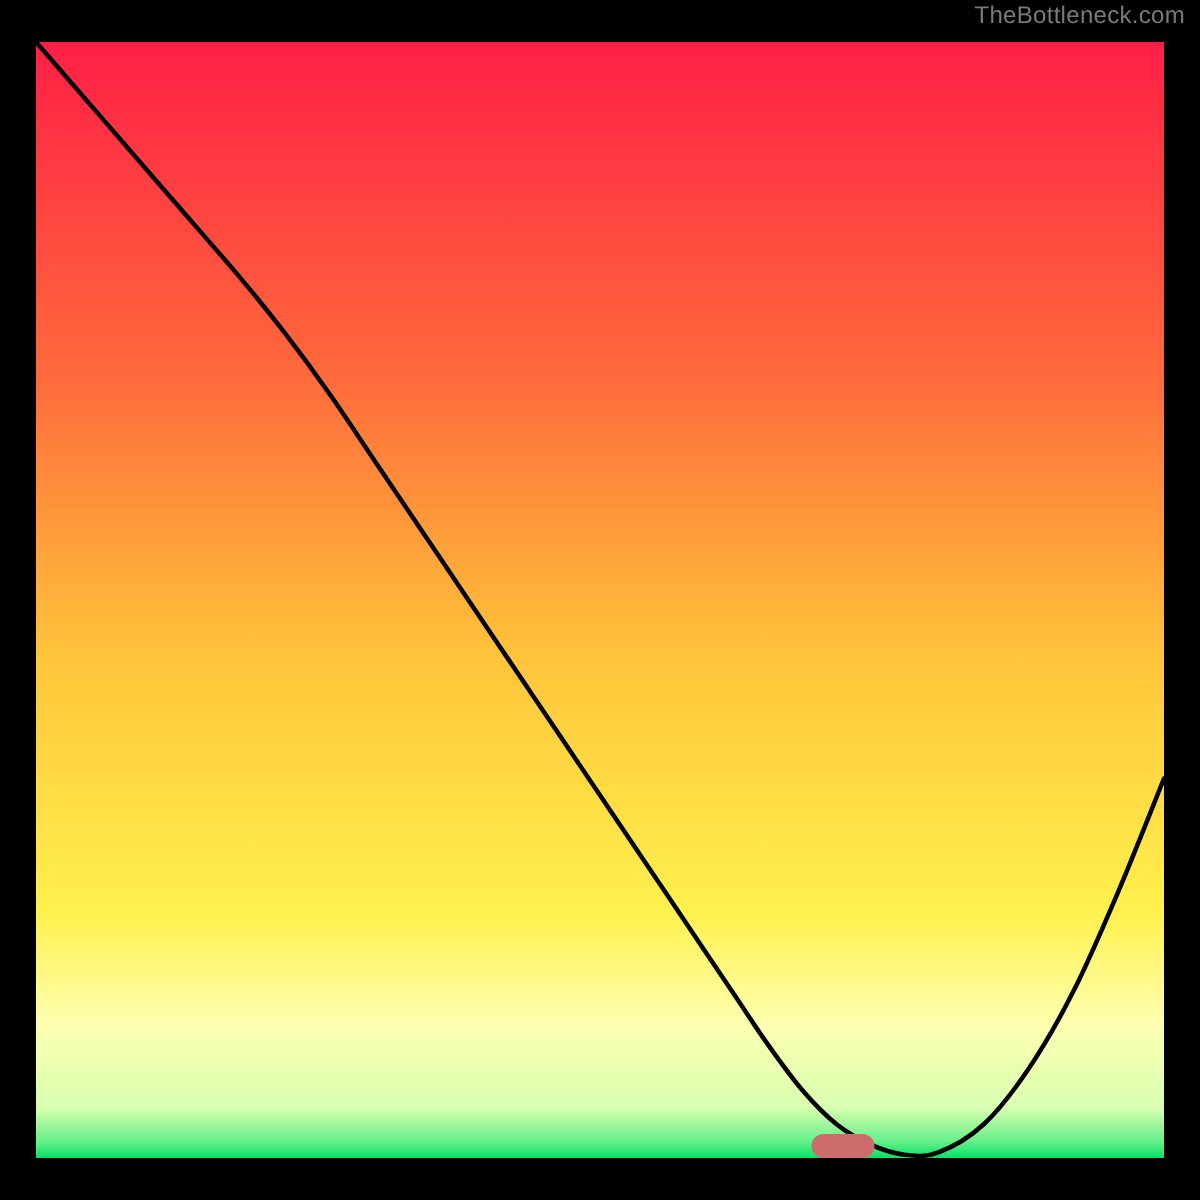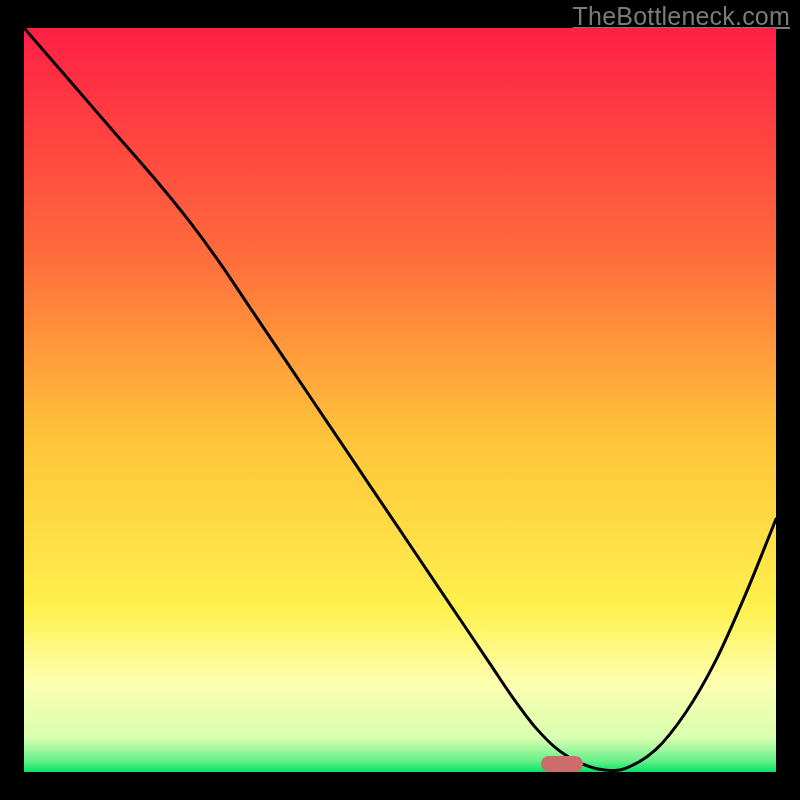--- a/index.html
+++ b/index.html
@@ -9,24 +9,23 @@
     width: 800px;
     height: 800px;
     background: #000;
   }
   .watermark {
     position: absolute;
     top: 2px;
     right: 10px;
     color: #7a7a7a;
     font-family: Arial, Helvetica, sans-serif;
-    font-size: 25px;
+    font-size: 16px;
     letter-spacing: 0.2px;
     user-select: none;
-    text-decoration: underline;
   }
   .plot {
     position: absolute;
     left: 24px;
     top: 28px;
     width: 752px;
     height: 744px;
   }
   .plot svg { display: block; width: 100%; height: 100%; }
   .marker {

